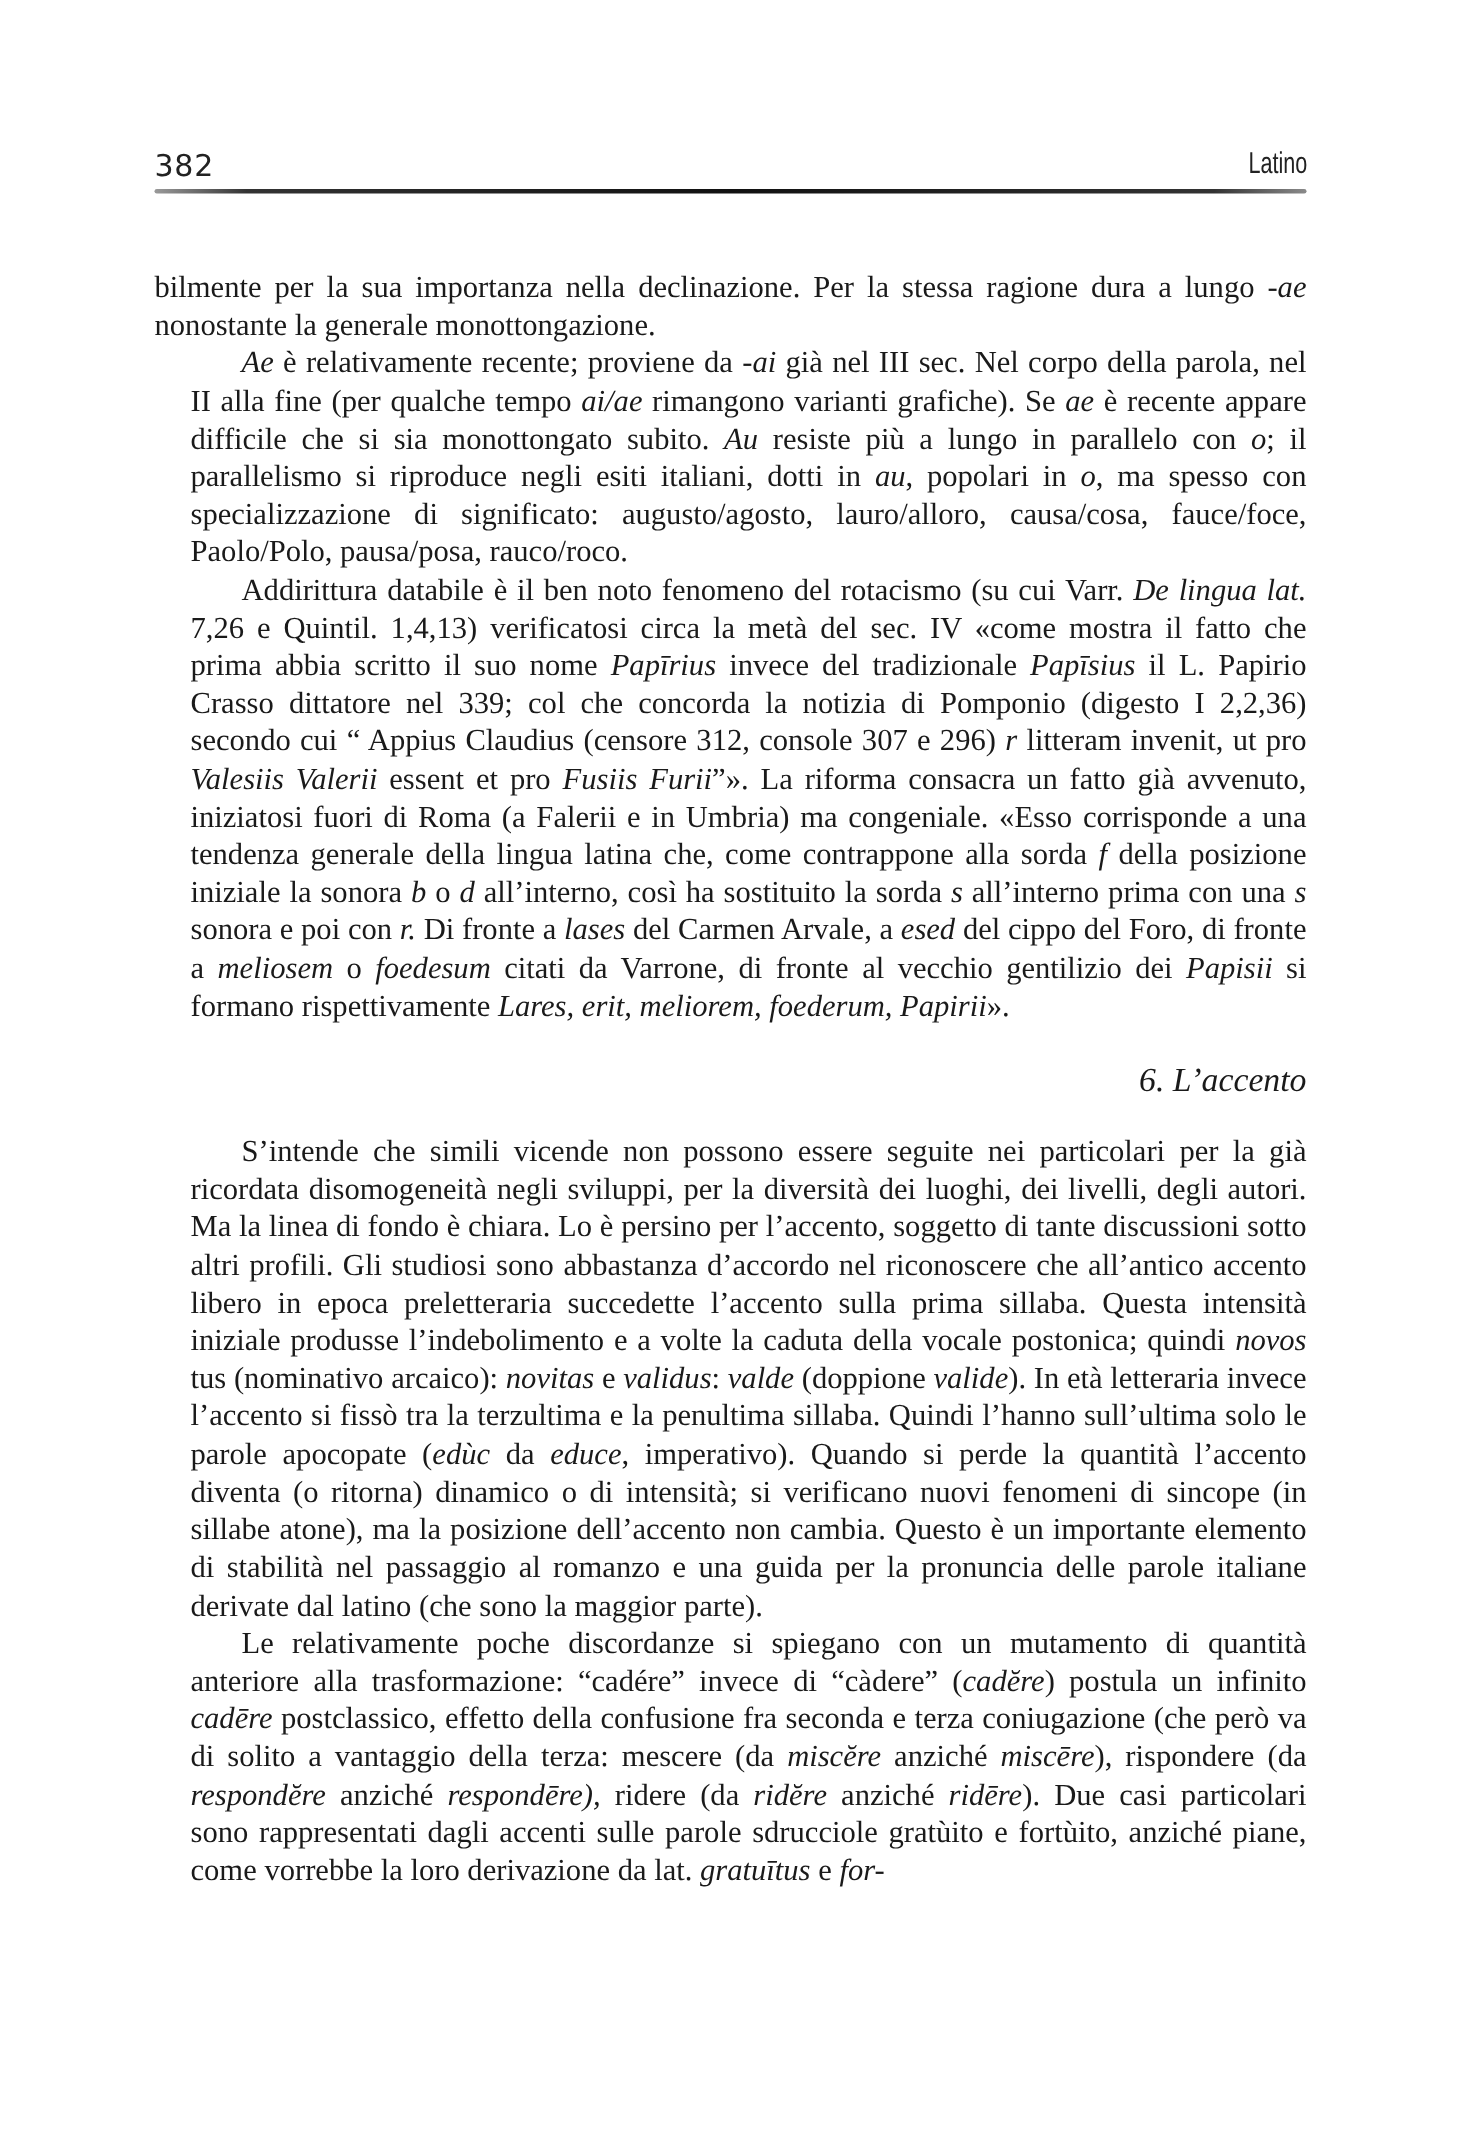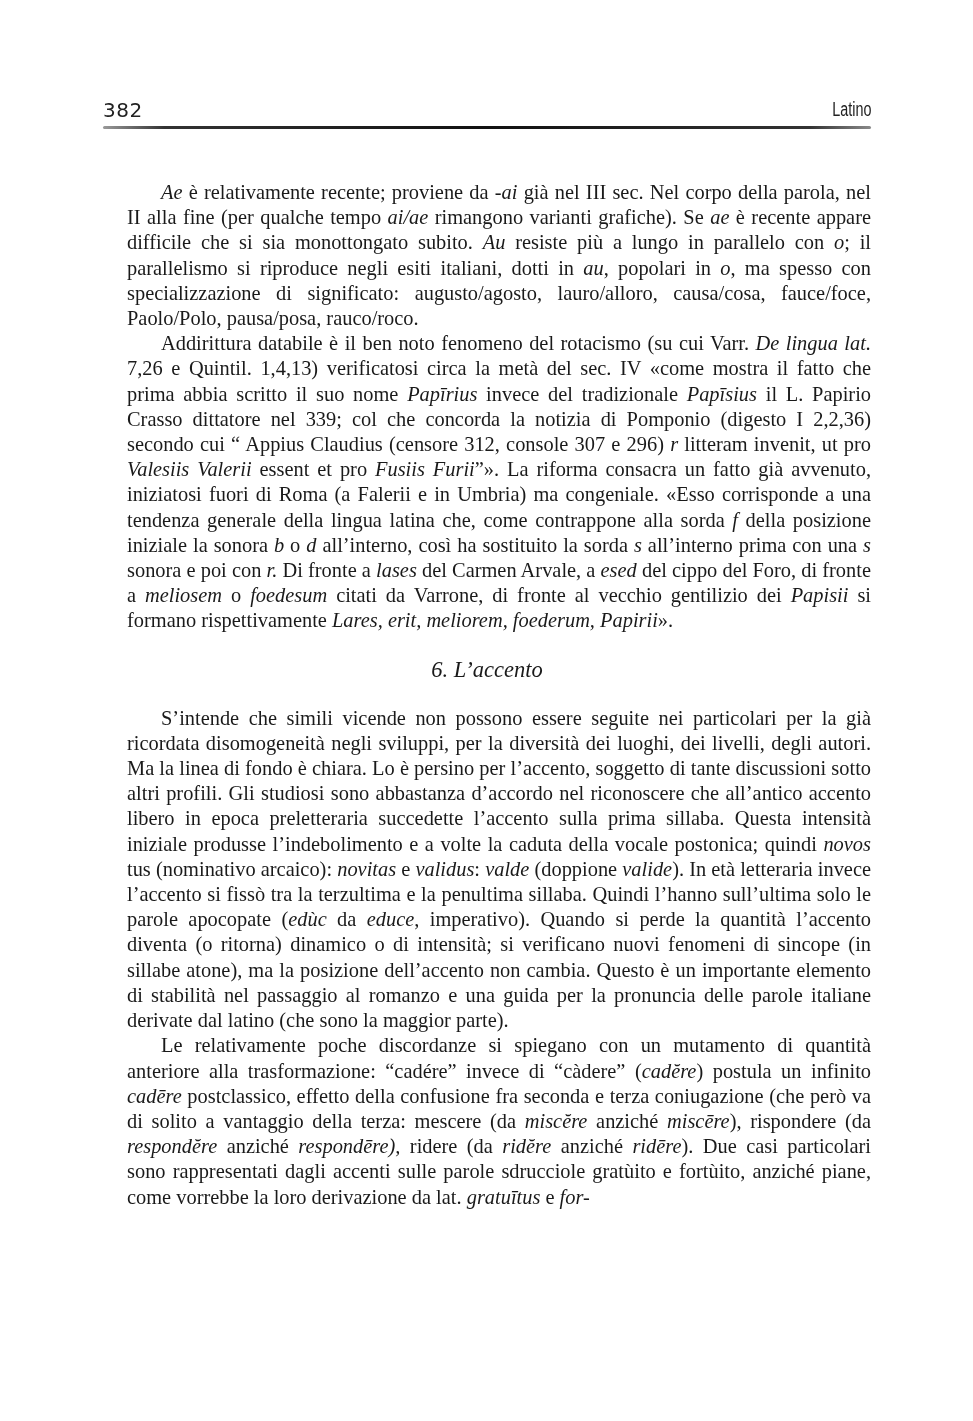--- a/index.html
+++ b/index.html
@@ -27,33 +27,34 @@
     font-family: "Liberation Serif", serif; font-size: 20.4px; line-height: 25.2px;
     color: #1a1a1a; text-align: justify; hyphens: none;
   }
   .body-text p { margin: 0; }
   .body-text p.indent { text-indent: 34px; margin-left: 24px; }
   .body-text i { font-style: italic; }
 
   .section-heading {
     margin: 22px 0 22px 0;
     font-family: "Liberation Serif", serif; font-style: italic; font-size: 22.5px; line-height: 28px; color: #1a1a1a;
-    text-align: center;
+    text-align: right;
   }
 </style>
 </head>
 <body>
 
 <div class="page">
   <div class="running-head">
     <span class="page-number">382</span>
     <span class="running-title">Latino</span>
   </div>
   <div class="header-rule"></div>
 
   <div class="body-text">
+    <p><span>bilmente per la sua importanza nella declinazione. Per la stessa ragione dura a lungo </span><i>-ae</i><span> nonostante la generale monottongazione.</span></p>
     <p class="indent"><i>Ae</i><span> è relativamente recente; proviene da </span><i>-ai</i><span> già nel III sec. Nel corpo della parola, nel II alla fine (per qualche tempo </span><i>ai/ae</i><span> rimangono varianti grafiche). Se </span><i>ae</i><span> è recente appare difficile che si sia monottongato subito. </span><i>Au</i><span> resiste più a lungo in parallelo con </span><i>o</i><span>; il parallelismo si riproduce negli esiti italiani, dotti in </span><i>au</i><span>, popolari in </span><i>o</i><span>, ma spesso con specializzazione di significato: augusto/agosto, lauro/alloro, causa/cosa, fauce/foce, Paolo/Polo, pausa/posa, rauco/roco.</span></p>
     <p class="indent"><span>Addirittura databile è il ben noto fenomeno del rotacismo (su cui Varr. </span><i>De lingua lat.</i><span> 7,26 e Quintil. 1,4,13) verificatosi circa la metà del sec. IV «come mostra il fatto che prima abbia scritto il suo nome </span><i>Papīrius</i><span> invece del tradizionale </span><i>Papīsius</i><span> il L. Papirio Crasso dittatore nel 339; col che concorda la notizia di Pomponio (digesto I 2,2,36) secondo cui “ Appius Claudius (censore 312, console 307 e 296) </span><i>r</i><span> litteram invenit, ut pro </span><i>Valesiis Valerii</i><span> essent et pro </span><i>Fusiis Furii</i><span>”». La riforma consacra un fatto già avvenuto, iniziatosi fuori di Roma (a Falerii e in Umbria) ma congeniale. «Esso corrisponde a una tendenza generale della lingua latina che, come contrappone alla sorda </span><i>f</i><span> della posizione iniziale la sonora </span><i>b</i><span> o </span><i>d</i><span> all’interno, così ha sostituito la sorda </span><i>s</i><span> all’interno prima con una </span><i>s</i><span> sonora e poi con </span><i>r.</i><span> Di fronte a </span><i>lases</i><span> del Carmen Arvale, a </span><i>esed</i><span> del cippo del Foro, di fronte a </span><i>meliosem</i><span> o </span><i>foedesum</i><span> citati da Varrone, di fronte al vecchio gentilizio dei </span><i>Papisii</i><span> si formano rispettivamente </span><i>Lares, erit, meliorem, foederum, Papirii</i><span>».</span></p>
     <div class="section-heading">6. L’accento</div>
     <p class="indent"><span>S’intende che simili vicende non possono essere seguite nei particolari per la già ricordata disomogeneità negli sviluppi, per la diversità dei luoghi, dei livelli, degli autori. Ma la linea di fondo è chiara. Lo è persino per l’accento, soggetto di tante discussioni sotto altri profili. Gli studiosi sono abbastanza d’accordo nel riconoscere che all’antico accento libero in epoca preletteraria succedette l’accento sulla prima sillaba. Questa intensità iniziale produsse l’indebolimento e a volte la caduta della vocale postonica; quindi </span><i>novos</i><span> tus (nominativo arcaico): </span><i>novitas</i><span> e </span><i>validus</i><span>: </span><i>valde</i><span> (doppione </span><i>valide</i><span>). In età letteraria invece l’accento si fissò tra la terzultima e la penultima sillaba. Quindi l’hanno sull’ultima solo le parole apocopate (</span><i>edùc</i><span> da </span><i>educe</i><span>, imperativo). Quando si perde la quantità l’accento diventa (o ritorna) dinamico o di intensità; si verificano nuovi fenomeni di sincope (in sillabe atone), ma la posizione dell’accento non cambia. Questo è un importante elemento di stabilità nel passaggio al romanzo e una guida per la pronuncia delle parole italiane derivate dal latino (che sono la maggior parte).</span></p>
     <p class="indent"><span>Le relativamente poche discordanze si spiegano con un mutamento di quantità anteriore alla trasformazione: “cadére” invece di “càdere” (</span><i>cadĕre</i><span>) postula un infinito </span><i>cadēre</i><span> postclassico, effetto della confusione fra seconda e terza coniugazione (che però va di solito a vantaggio della terza: mescere (da </span><i>miscĕre</i><span> anziché </span><i>miscēre</i><span>), rispondere (da </span><i>respondĕre</i><span> anziché </span><i>respondēre),</i><span> ridere (da </span><i>ridĕre</i><span> anziché </span><i>ridēre</i><span>). Due casi particolari sono rappresentati dagli accenti sulle parole sdrucciole gratùito e fortùito, anziché piane, come vorrebbe la loro derivazione da lat. </span><i>gratuītus</i><span> e </span><i>for-</i></p>
   </div>
 </div>
 
 </body></html>

